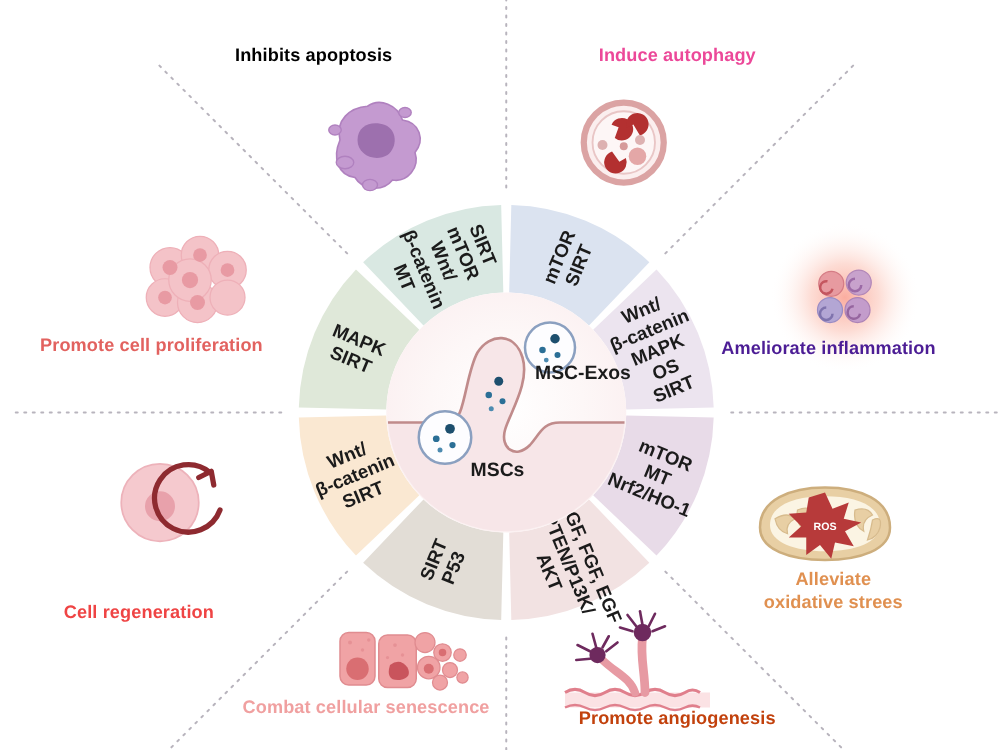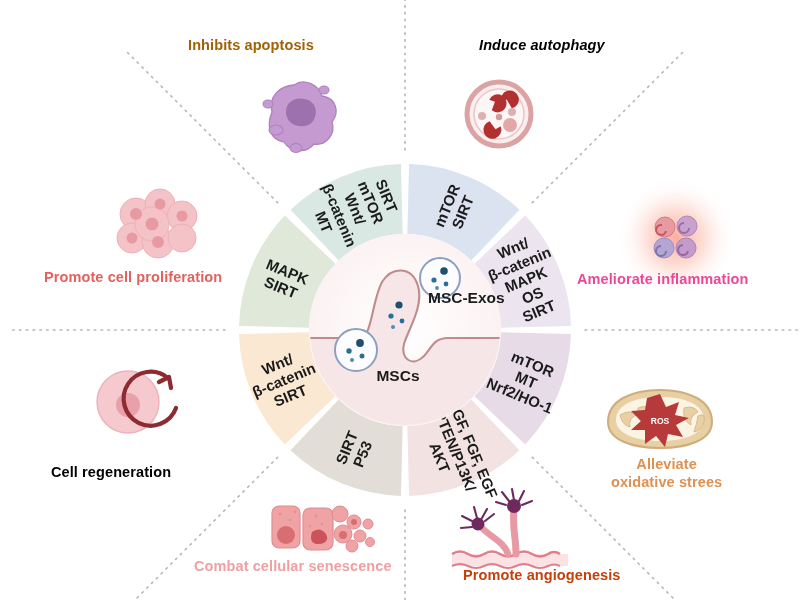--- a/index.html
+++ b/index.html
@@ -290,24 +290,24 @@
         <path d="M-33,-18 L-36,-29"></path>
           <path d="M-28,-18 L-23,-27"></path>
         <path d="M-38,-15 L-48,-20"></path>
           <path d="M-38,-9 L-49,-8"></path>
         <path d="M-25,-15 L-16,-22"></path>
       </g>
     </g>
   </svg>
 
   <div id="outer-labels">
-      <div class="outer-label" style="left: 188px; top: 36px; color: #a16207; text-align: left;">Inhibits apoptosis</div>
-      <div class="outer-label" style="left: 479px; top: 36px; color: #000000; text-align: left; font-style: italic;">Induce autophagy</div>
-      <div class="outer-label" style="left: 44px; top: 268px; color: rgb(226, 98, 95); text-align: left;">Promote cell proliferation</div>
-      <div class="outer-label" style="left: 577px; top: 270px; color: #ec4899; text-align: left;">Ameliorate inflammation</div>
-      <div class="outer-label" style="left: 51px; top: 463px; color: #000000; text-align: left;">Cell regeneration</div>
+      <div class="outer-label" style="left: 188px; top: 36px; color: #000000; text-align: left;">Inhibits apoptosis</div>
+      <div class="outer-label" style="left: 479px; top: 36px; color: #ec4899; text-align: left;">Induce autophagy</div>
+      <div class="outer-label" style="left: 32px; top: 268px; color: rgb(226, 98, 95); text-align: left;">Promote cell proliferation</div>
+      <div class="outer-label" style="left: 577px; top: 270px; color: #4c1d95; text-align: left;">Ameliorate inflammation</div>
+      <div class="outer-label" style="left: 51px; top: 481px; color: #ef4444; text-align: left;">Cell regeneration</div>
       <div class="outer-label" style="left: 611px; top: 455px; color: rgb(224, 144, 80); text-align: center;">Alleviate
 oxidative strees</div>
       <div class="outer-label" style="left: 194px; top: 557px; color: rgb(240, 160, 160); text-align: center;">Combat cellular senescence</div>
       <div class="outer-label" style="left: 463px; top: 566px; color: #c2410c; text-align: left;">Promote angiogenesis</div>
     </div>
 
 </div>
 
 </body></html>

